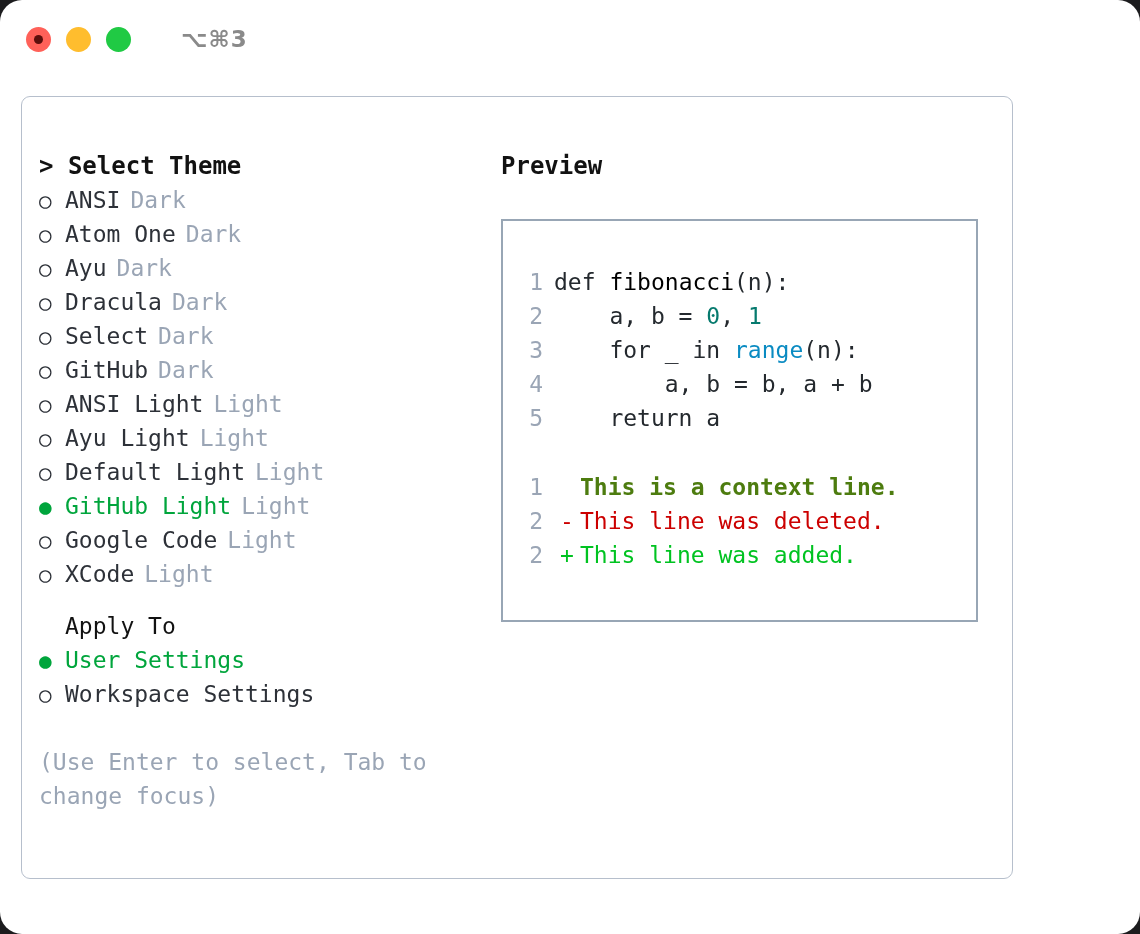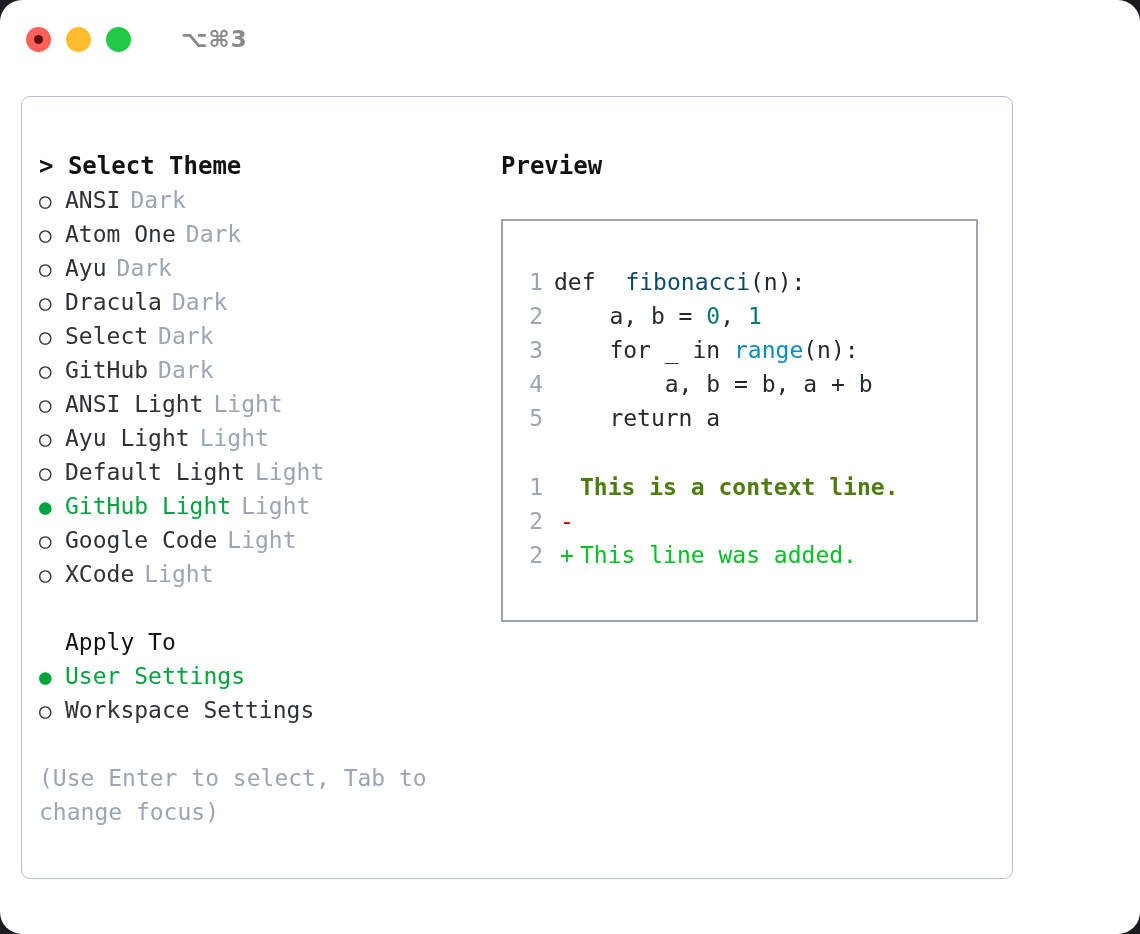--- a/index.html
+++ b/index.html
@@ -124,21 +124,21 @@
     line-height: 34px;
   }
   .bullet.sel { color: #00a53c; }
   .opt-label { color: #2d3138; }
   .opt-row.selected .opt-label { color: #00a53c; }
   .opt-kind {
     color: #9aa5b5;
     margin-left: 10px;
   }
 
-  .apply-block { margin-top: 34px; }
+  .apply-block { margin-top: 18px; }
   .apply-heading {
     font-size: 23px;
     color: #121212;
     height: 34px;
     line-height: 34px;
     padding-left: 26px;
     white-space: pre;
   }
 
   .hint {
@@ -183,21 +183,21 @@
   }
   .lineno {
     display: inline-block;
     width: 27px;
     flex: 0 0 27px;
     text-align: right;
     color: #9aa5b5;
     margin-right: 11px;
   }
   .tok-plain   { color: #24292e; }
-  .tok-func    { color: #0c4a6e; margin-left: 16px; }
+  .tok-func    { color: #000000; }
   .tok-num     { color: #067a6e; }
   .tok-builtin { color: #0a8bc2; }
 
   .diff-gap { height: 35px; }
   .diff-marker {
     display: inline-block;
     width: 26px;
     flex: 0 0 26px;
     text-align: center;
   }
@@ -264,21 +264,21 @@
           <div id="code-block">
               <div class="code-line"><span class="lineno">1</span><span><span class="tok-plain">def </span><span class="tok-func">fibonacci</span><span class="tok-plain">(n):</span></span></div>
               <div class="code-line"><span class="lineno">2</span><span><span class="tok-plain">    a, b = </span><span class="tok-num">0</span><span class="tok-plain">, </span><span class="tok-num">1</span></span></div>
               <div class="code-line"><span class="lineno">3</span><span><span class="tok-plain">    for _ in </span><span class="tok-builtin">range</span><span class="tok-plain">(n):</span></span></div>
               <div class="code-line"><span class="lineno">4</span><span><span class="tok-plain">        a, b = b, a + b</span></span></div>
               <div class="code-line"><span class="lineno">5</span><span><span class="tok-plain">    return a</span></span></div>
             </div>
           <div class="diff-gap"></div>
           <div id="diff-block">
               <div class="code-line diff-context"><span class="lineno">1</span><span class="diff-marker"> </span><span class="diff-text">This is a context line.</span></div>
-              <div class="code-line diff-del"><span class="lineno">2</span><span class="diff-marker">-</span></div>
+              <div class="code-line diff-del"><span class="lineno">2</span><span class="diff-marker">-</span><span class="diff-text">This line was deleted.</span></div>
               <div class="code-line diff-add"><span class="lineno">2</span><span class="diff-marker">+</span><span class="diff-text">This line was added.</span></div>
             </div>
         </div>
       </div>
 
     </div>
   </div>
 </div>
 
 </body></html>

